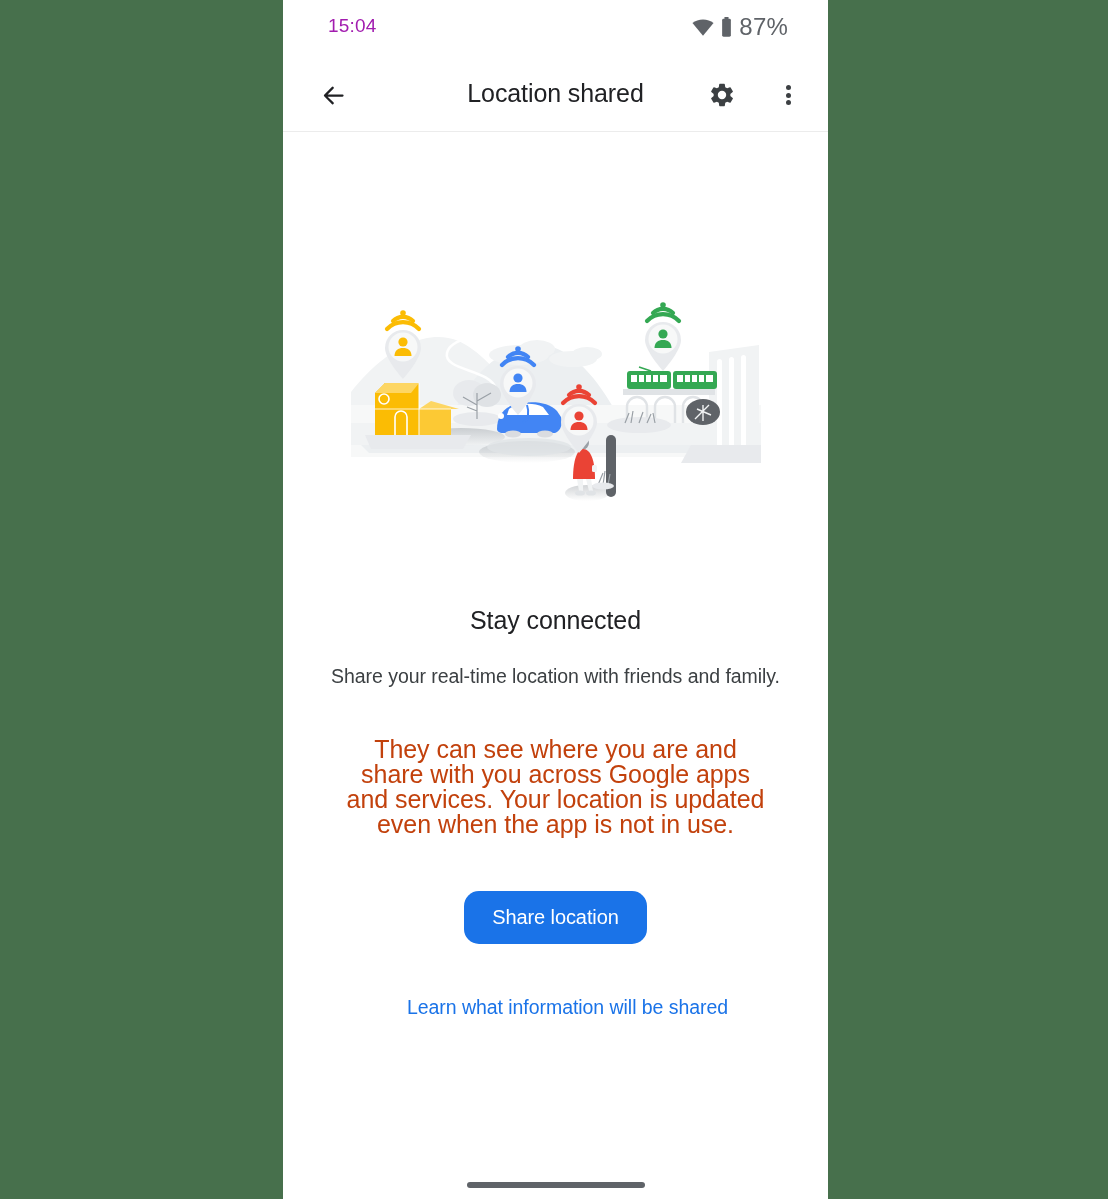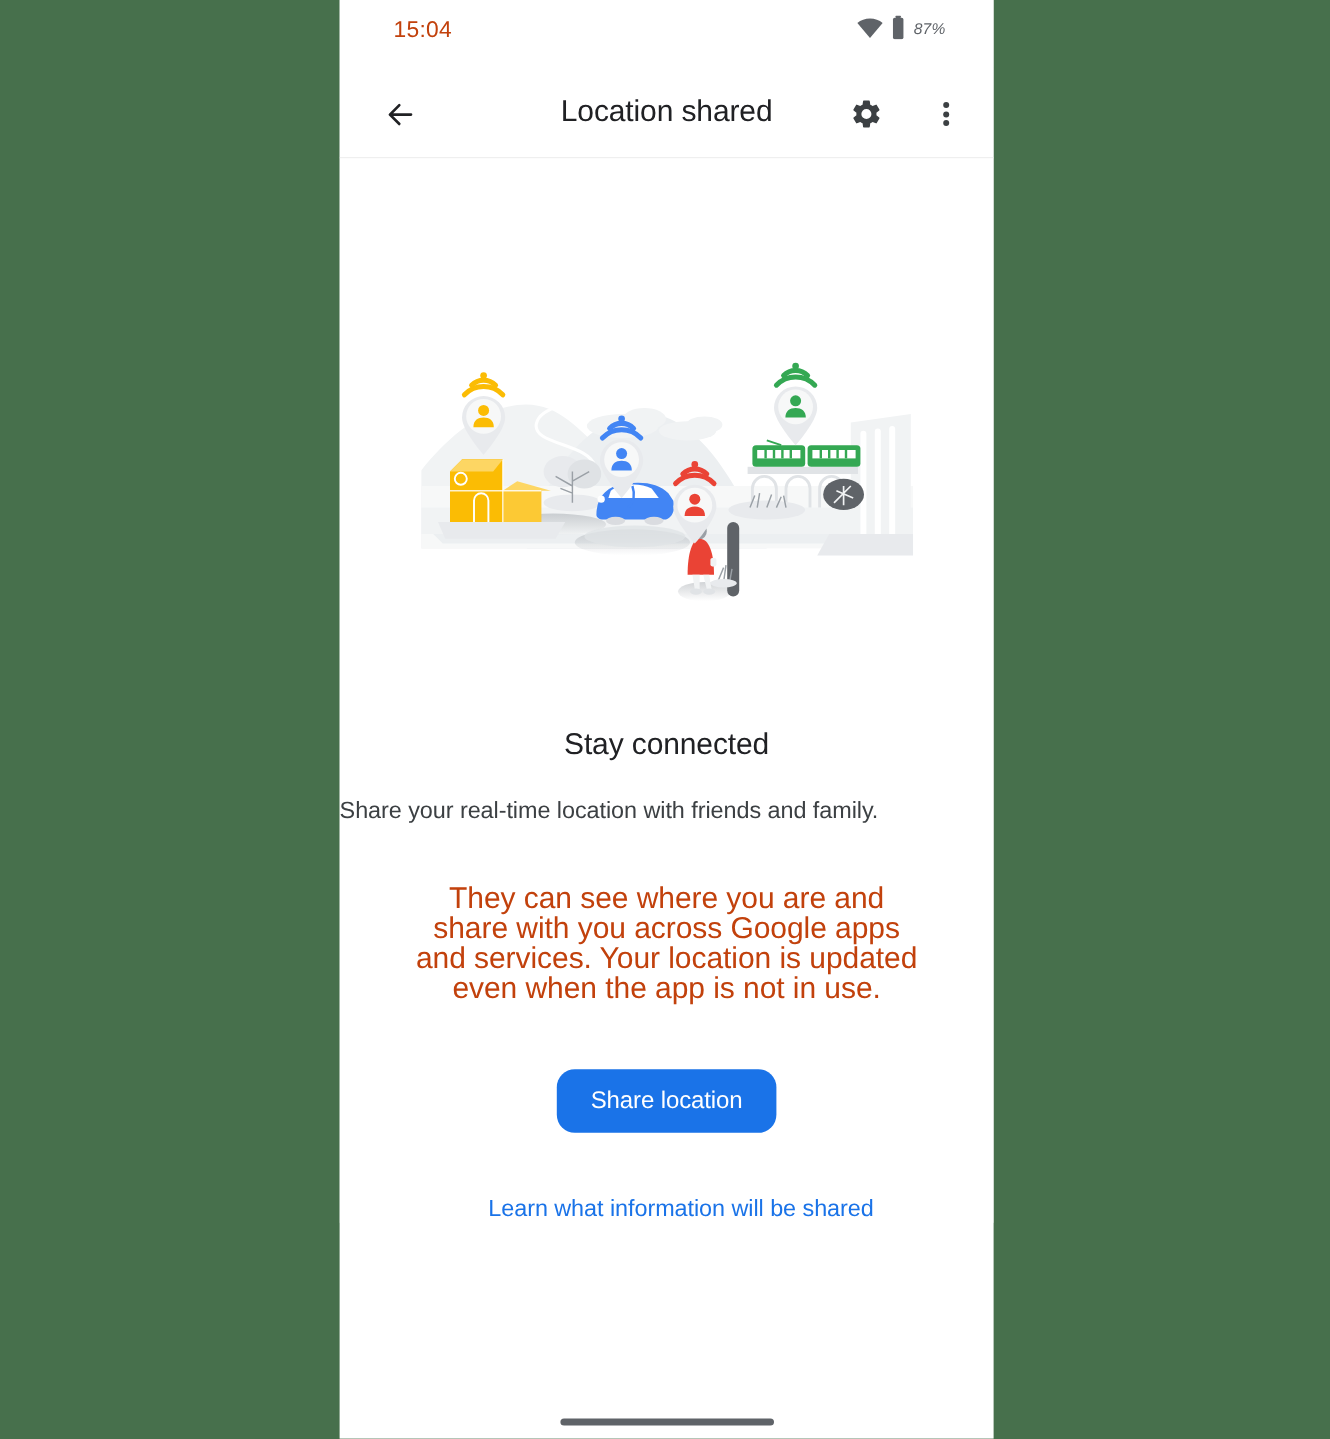--- a/index.html
+++ b/index.html
@@ -31,36 +31,35 @@
     position: relative;
     height: 56px;
     width: 100%;
     background: #ffffff;
   }
   #status-time {
     position: absolute;
     left: 45px;
     top: 15px;
     font-size: 19px;
-    color: #c2410c;
+    color: #a21caf;
     letter-spacing: .2px;
   }
   #status-right {
     position: absolute;
     right: 40px;
     top: 13px;
     display: flex;
     align-items: center;
     gap: 7px;
   }
   #status-battery-pct {
-    font-size: 13px;
+    font-size: 24px;
     color: #5f6368;
     letter-spacing: .2px;
-    font-style: italic;
   }
   .statusicon { display: block; }
   
   #app-bar {
     position: relative;
     height: 76px;
     width: 100%;
     background: #ffffff;
     border-bottom: 1px solid #ececec;
   }
@@ -131,20 +130,21 @@
   #hero-illustration { display: block; }
   #headline {
     text-align: center;
     font-size: 25px;
     font-weight: normal;
     color: #202124;
     margin-top: 4px;
     letter-spacing: -.1px;
   }
   #subhead {
+    text-align: center;
     font-size: 19.5px;
     color: #3c4043;
     margin-top: 30px;
     letter-spacing: -.05px;
   }
   #body-copy {
     text-align: center;
     font-size: 25px;
     color: #c2410c;
     line-height: 25px;

